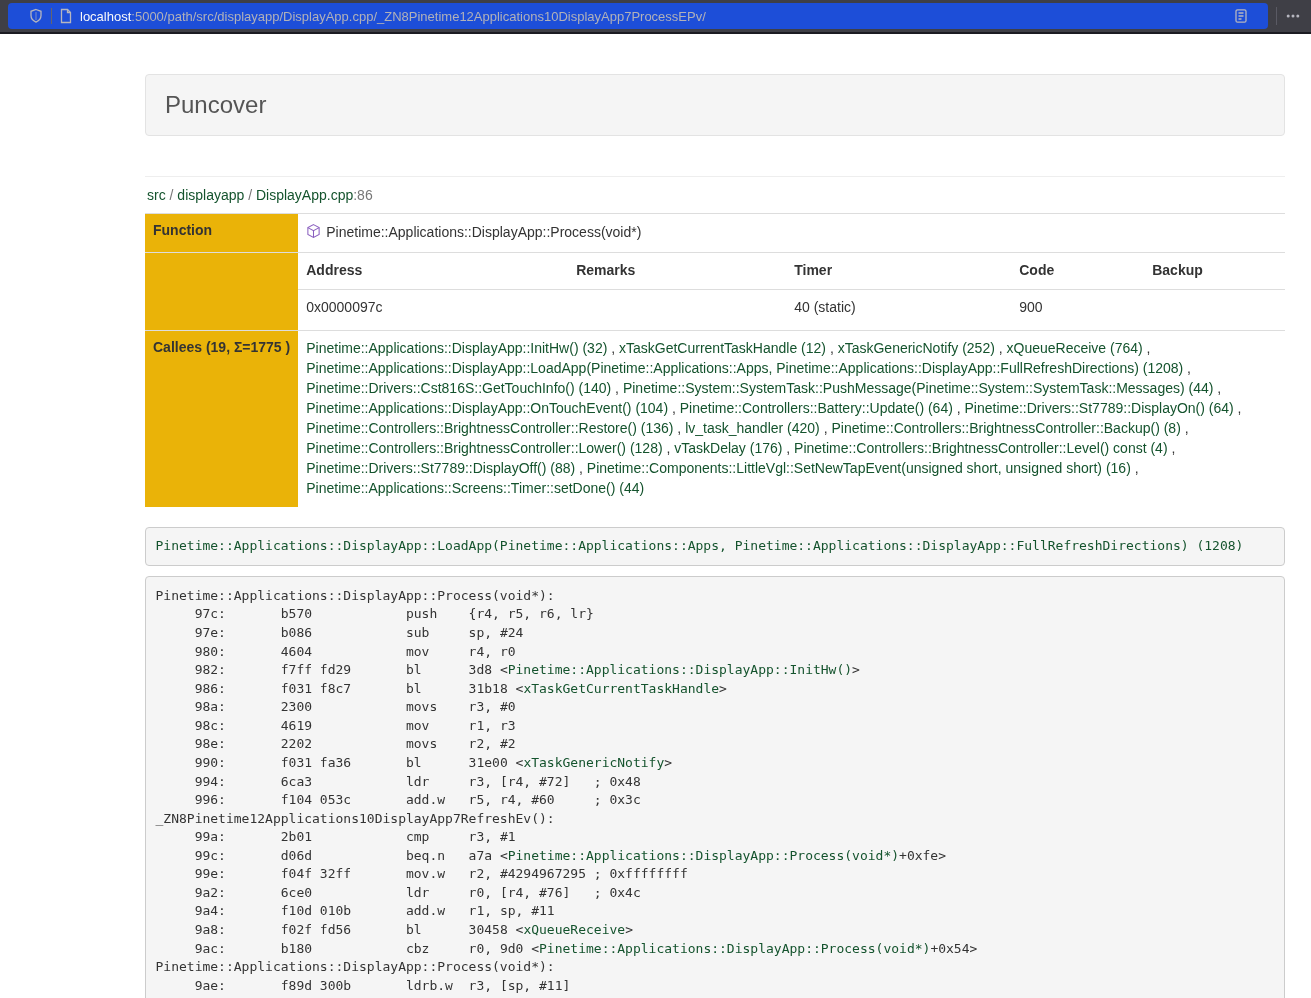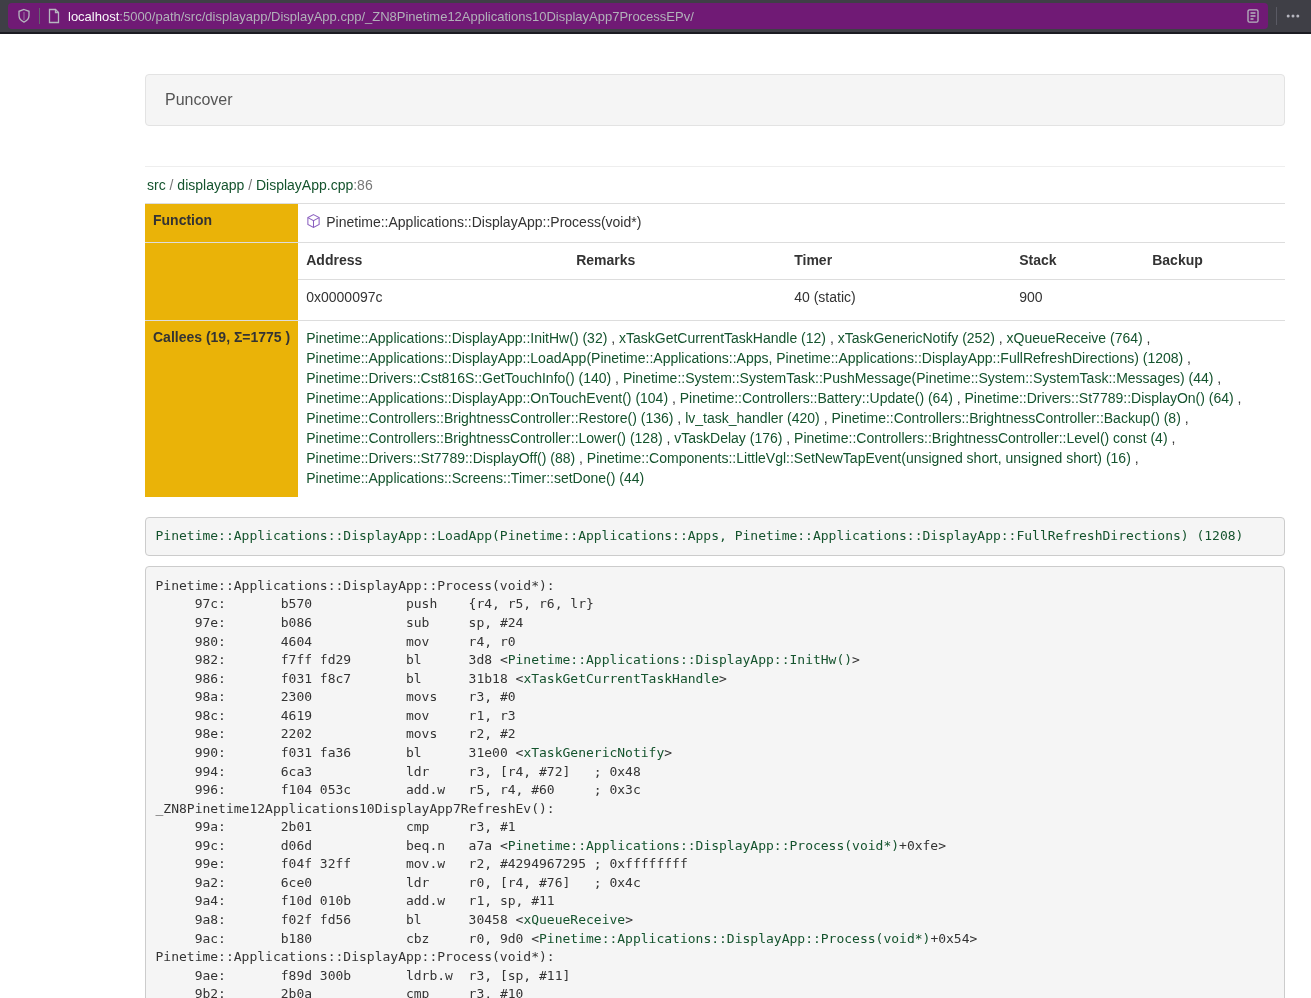--- a/index.html
+++ b/index.html
@@ -13,41 +13,41 @@
   a { color: #14532d; text-decoration: none; }
 
   
   .toolbar {
     height: 34px; background: #3f3f46;
     border-bottom: 2px solid #1c1b22;
     display: flex; align-items: center;
     padding: 0 10px 0 8px; gap: 8px;
   }
   .urlbar {
-    flex: 1; height: 26px; background: #701a75; border-radius: 4px;
-    display: flex; align-items: center; padding: 0 8px; gap: 7px;
+    flex: 1; height: 26px; background: #1d4ed8; border-radius: 4px;
+    display: flex; align-items: center; padding: 0 20px; gap: 7px;
     min-width: 0;
   }
   .tb-icon { display: inline-flex; align-items: center; justify-content: center; flex: none; }
   .vsep { width: 1px; height: 16px; background: #65656f; flex: none; }
   .url-text {
     font-size: 13px; color: #b1b1b9; white-space: nowrap; overflow: hidden;
     flex: 1; min-width: 0;
   }
   .url-host { color: #f9f9fa; }
   .toolbar .outer-sep { width: 1px; height: 18px; background: #5a5a64; }
 
   
   .container { width: 1140px; margin-left: 145px; padding-top: 40px; }
 
   .well {
     background: #f5f5f5; border: 1px solid #e3e3e3; border-radius: 4px;
     padding: 16px 19px;
   }
-  .well .title { font-size: 16px; font-weight: 400; color: #555; }
+  .well .title { font-size: 24px; font-weight: 400; color: #555; }
 
   hr.divider { border: 0; border-top: 1px solid #eee; margin: 40px 0 10px 0; }
 
   .breadcrumb { margin: 0 0 10px 2px; font-size: 14px; }
   .breadcrumb .sep { color: #777; }
   .breadcrumb .line-suffix { color: #777; margin-top: 16px; }
 
   table.fn-table { width: 100%; border-collapse: collapse; }
   table.fn-table > tbody > tr > th {
     width: 144px; background: #eab308; text-align: left; vertical-align: top;
@@ -151,21 +151,21 @@
       </tr>
       <tr>
         <th></th>
         <td class="no-pad">
           <table class="inner-table">
             <thead>
               <tr>
                 <th class="col-address">Address</th>
                 <th class="col-remarks">Remarks</th>
                 <th class="col-stack">Timer</th>
-                <th class="col-code">Stack</th>
+                <th class="col-code">Code</th>
                 <th>Backup</th>
               </tr>
             </thead>
             <tbody>
               <tr>
                 <td>0x0000097c</td>
                 <td></td>
                 <td>40 (static)</td>
                 <td>900</td>
                 <td></td>

